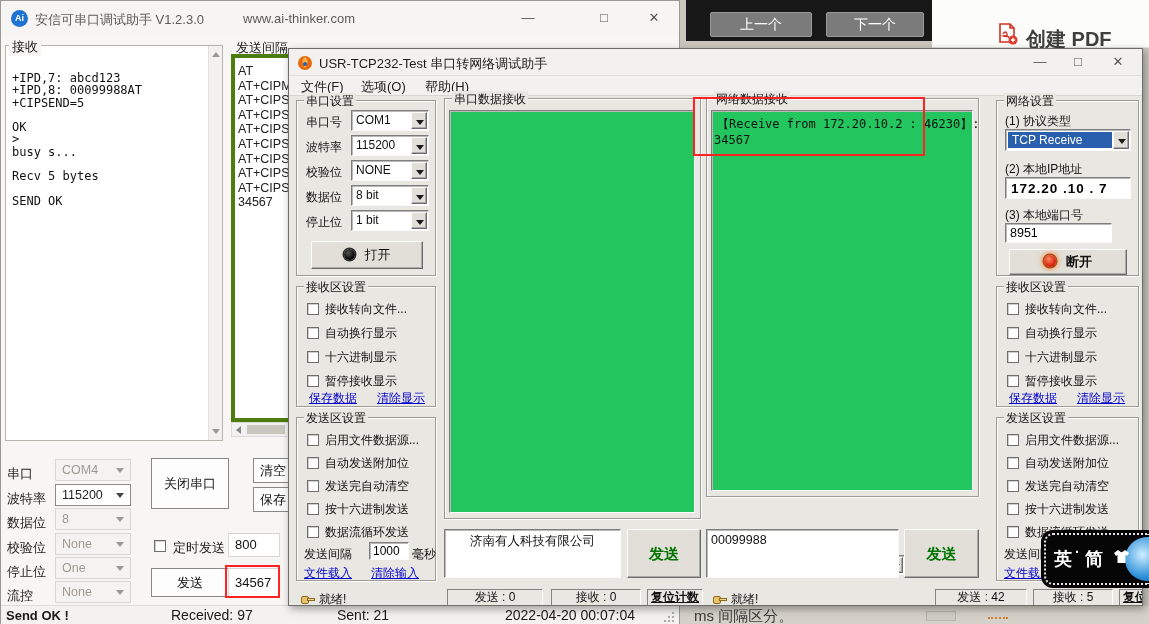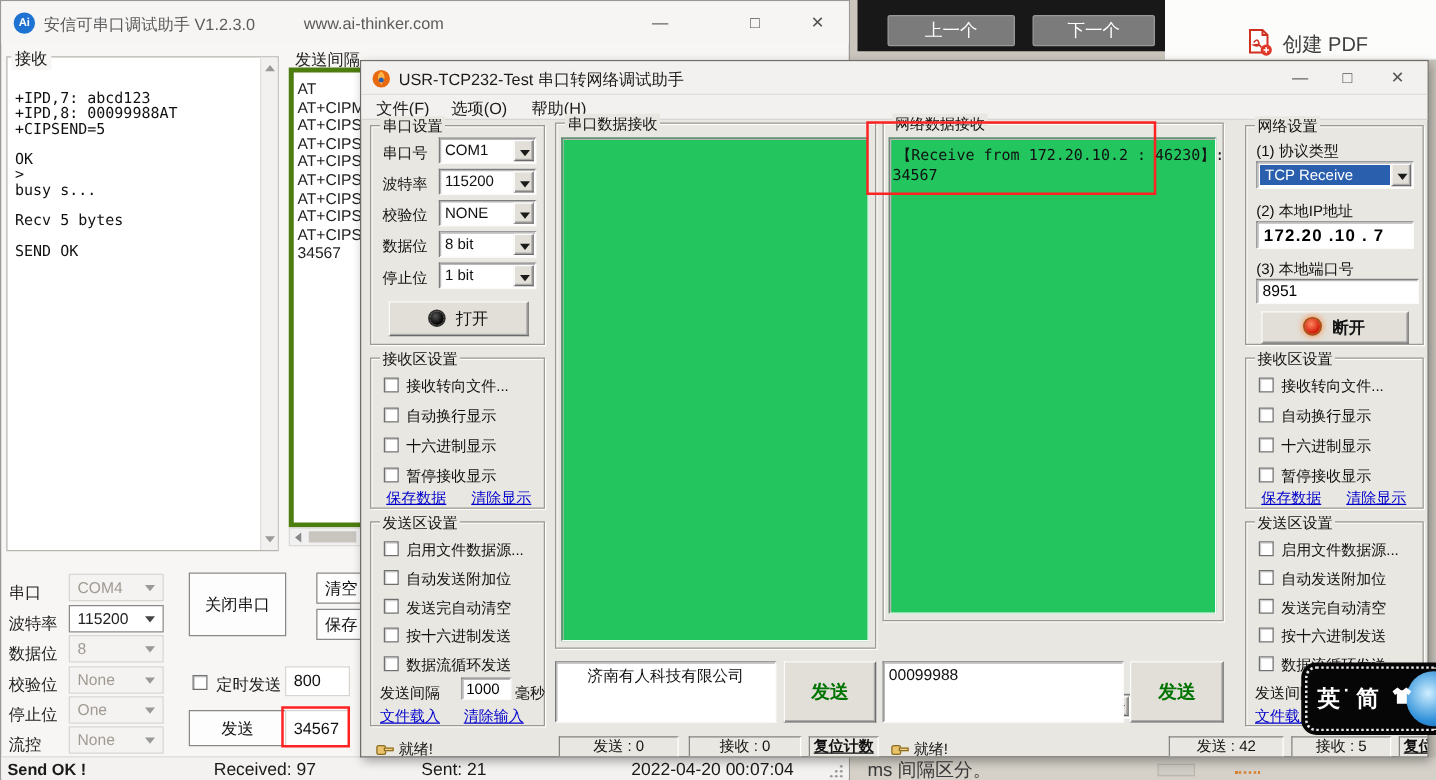--- a/index.html
+++ b/index.html
@@ -6,21 +6,21 @@
   html,body { background:#888; }
   body { font-family:"Liberation Sans", sans-serif; }
   .screen { position:relative; width:1149px; height:624px; background:#cac6be; overflow:hidden; }
   .abs { position:absolute; }
 
   
   .darkbar { background:#181818; }
   .navbtn { background:#7b7b7b; border:1px solid #999; border-radius:2px; color:#fff;
             font-size:14px; text-align:center; line-height:23px; }
   .pdfarea { background:#fcfcfb; border-bottom:1px solid #e3e1dd; }
-  .pdflabel { font-size:16px; color:#3f3f3f; }
+  .pdflabel { font-size:20px; color:#3f3f3f;font-weight:bold; }
   .botstrip { background:#d5d1c9; }
   .fragtext { font-size:15px; color:#3a3a3a; white-space:nowrap; }
   .sbfrag { background:#cfccc6; border:1px solid #b9b6b0; }
   .orfrag { border-top:2px dotted #d98030; }
 
   
   .bwin { background:#f7f6f5; border:1px solid #9a9894; }
   .bw-title { background:#f6f5f4; height:34px; }
   .bw-title-text { font-size:13px; color:#5b5b5b; white-space:nowrap; }
   .bw-ctl { font-size:13px; color:#555; width:22px; text-align:center; }
@@ -352,21 +352,21 @@
             <span class="protline">TCP Receive</span>
             <span class="cbtn rais">
               <i class="tri"></i>
             </span>
           </div>
         <span class="abs flabel" style="left:8px;top:60px;">(2) 本地IP地址</span>
         <div class="abs sunk" style="left:8px;top:76px;width:126px;height:22px;">
             <span class="ipval" style="position:absolute;left:5px;top:3px;">172.20 .10 . 7</span>
           </div>
         <span class="abs flabel" style="left:8px;top:106px;">(3) 本地端口号</span>
-        <div class="abs sunk" style="left:8px;top:122px;width:130px;height:20px;font-size:12.5px;line-height:18px;padding-left:4px;">8951</div>
+        <div class="abs sunk" style="left:8px;top:122px;width:107px;height:20px;font-size:12.5px;line-height:18px;padding-left:4px;">8951</div>
         <div class="bigbtn rais" style="left:12px;top:148px;width:118px;height:26px;line-height:24px;"><i class="dot-disc"></i><span style="font-weight:bold;">断开</span></div>
       </div>
 
       <div class="grp" style="left:707px;top:190px;width:143px;height:121px;">
         <span class="gcap">接收区设置</span>
         <div class="cbrow" style="left:10px;top:14px;"><span class="cbbox"></span><span class="cbl">接收转向文件...</span></div>
         <div class="cbrow" style="left:10px;top:38px;"><span class="cbbox"></span><span class="cbl">自动换行显示</span></div>
         <div class="cbrow" style="left:10px;top:62px;"><span class="cbbox"></span><span class="cbl">十六进制显示</span></div>
         <div class="cbrow" style="left:10px;top:86px;"><span class="cbbox"></span><span class="cbl">暂停接收显示</span></div>
         <span class="lnk" style="left:12px;top:103px;">保存数据</span>

